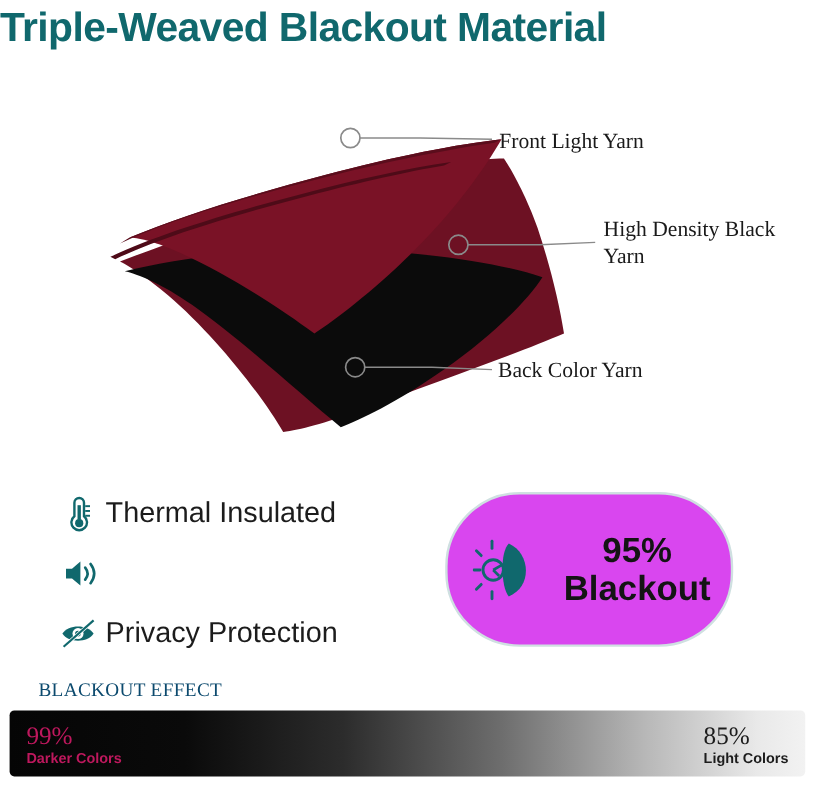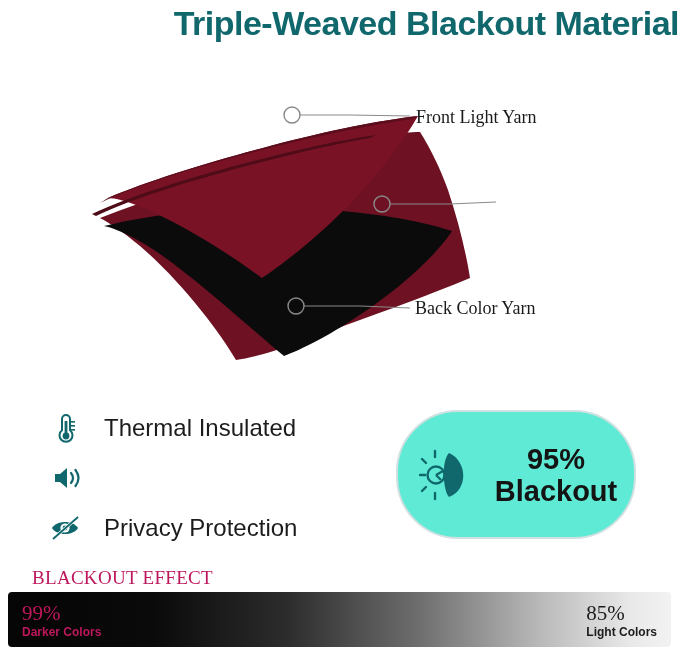--- a/index.html
+++ b/index.html
@@ -19,21 +19,21 @@
     width: 679px;
     height: 655px;
   }
 
   
   .title {
     position: absolute;
     left: 0;
     top: 4px;
     width: 679px;
-    text-align: right;
+    text-align: left;
     font-family: "Liberation Sans", sans-serif;
     font-weight: bold;
     font-size: 34px;
     letter-spacing: -0.5px;
     color: #10686d;
     white-space: nowrap;
   }
 
   
   .diagram {
@@ -76,35 +76,35 @@
     min-width: 36px;
     display: flex;
     align-items: center;
     justify-content: center;
     color: #10686d;
   }
   .feature-text {
     font-family: "Liberation Sans", sans-serif;
     font-size: 24px;
     color: #1c1c1c;
-    margin-left: 20px;
+    margin-left: 4px;
     white-space: nowrap;
     text-align: center;
   }
 
   
   .badge {
     position: absolute;
-    left: 396px;
+    left: 371px;
     top: 410px;
     width: 236px;
     height: 125px;
     border: 2px solid #cfe0e1;
     border-radius: 62px;
-    background: #5eead4;
+    background: #d946ef;
     display: flex;
     align-items: center;
   }
   .badge-icon {
     width: 78px;
     min-width: 78px;
     display: flex;
     align-items: center;
     justify-content: center;
     margin-left: 10px;
@@ -128,22 +128,22 @@
     color: #141414;
     line-height: 32px;
   }
 
   
   .effect-title {
     position: absolute;
     left: 32px;
     top: 567px;
     font-family: "Liberation Serif", serif;
-    font-size: 19px;
-    color: #be185d;
+    font-size: 16px;
+    color: #0c4a6e;
     letter-spacing: 0.3px;
   }
   .bar {
     position: absolute;
     left: 8px;
     top: 592px;
     width: 663px;
     height: 55px;
     border-radius: 4px;
     background: linear-gradient(to right, #050505 0%, #0a0a0a 22%, #2c2c2c 42%, #6e6e6e 62%, #b8b8b8 80%, #e9e9e9 94%, #f2f2f2 100%);
@@ -207,20 +207,21 @@
       <path d="M300 45 L 350 45 L 410 46" fill="none" stroke="#8a8a8a" stroke-width="1.2"></path>
 
       <circle cx="382" cy="134" r="8" fill="none" stroke="#8a8a8a" stroke-width="1.4"></circle>
       <path d="M390 134 L 450 134 L 496 132" fill="none" stroke="#8a8a8a" stroke-width="1.2"></path>
 
       <circle cx="296" cy="236" r="8" fill="none" stroke="#8a8a8a" stroke-width="1.4"></circle>
       <path d="M304 236 L 360 236 L 410 238" fill="none" stroke="#8a8a8a" stroke-width="1.2"></path>
     </svg>
 
     <div class="callout-label" id="label-front">Front  Light Yarn</div>
+    <div class="callout-label" id="label-high">High Density Black Yarn</div>
     <div class="callout-label" id="label-back">Back Color Yarn</div>
   </div>
 
   <div class="features">
 
     <div class="feature-row">
       <span class="feature-icon">
         <svg width="24" height="32" viewBox="0 0 24 32">
           <path d="M12 3 a4 4 0 0 1 4 4 v11.2 a6.5 6.5 0 1 1 -8 0 V7 a4 4 0 0 1 4 -4 z" fill="none" stroke="#10686d" stroke-width="2"></path>
           <circle cx="12" cy="24" r="3.4" fill="#10686d"></circle>

